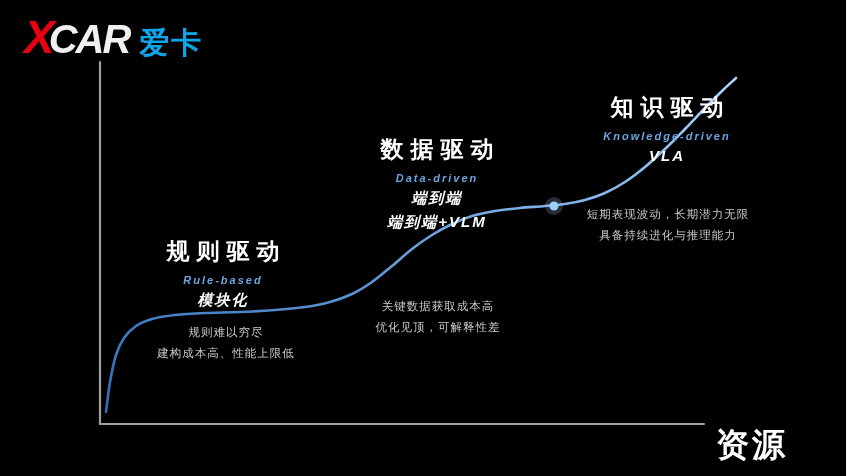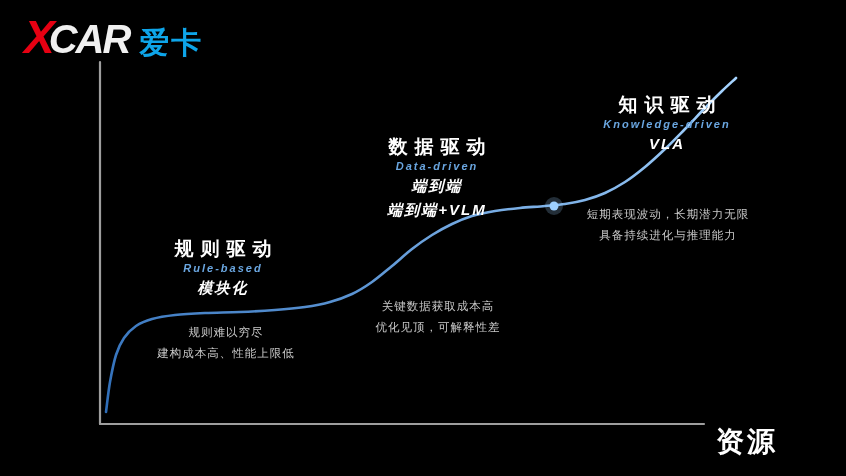--- a/index.html
+++ b/index.html
@@ -9,29 +9,29 @@
   }
   
   .logo{position:absolute;left:24px;top:14px;display:flex;align-items:baseline;z-index:5;}
   .logo-x{font-size:46px;font-weight:900;font-style:italic;line-height:1;letter-spacing:-2px;}
   .logo-word{font-size:40px;font-weight:700;font-style:italic;line-height:1;letter-spacing:-2px;margin-left:-4px;}
   .logo-cn{font-size:30px;font-weight:900;line-height:1;margin-left:10px;letter-spacing:2px;}
   
   .plot{position:absolute;left:0;top:0;width:846px;height:476px;z-index:1;}
   
   .stage{position:absolute;transform:translateX(-50%);text-align:center;z-index:3;white-space:nowrap;}
-  .stage-title{color:#ffffff;font-size:19px;font-weight:bold;letter-spacing:7px;text-indent:7px;}
-  .stage-sub{font-size:11px;font-weight:bold;font-style:italic;letter-spacing:2px;}
+  .stage-title{color:#ffffff;font-size:23px;font-weight:bold;letter-spacing:7px;text-indent:7px;}
+  .stage-sub{font-size:11px;font-weight:bold;font-style:italic;letter-spacing:2px;margin-top:7px;}
   .stage-item{color:#ffffff;font-size:15px;font-weight:bold;font-style:italic;letter-spacing:2px;margin-top:5px;}
   .stage-item.big{font-size:15px;}
   
   .note{position:absolute;transform:translateX(-50%);text-align:center;color:#c9c9c9;
         font-size:11.5px;line-height:1.85;letter-spacing:1px;z-index:3;white-space:nowrap;}
   
-  .xlabel{position:absolute;color:#ffffff;font-size:28px;font-weight:900;letter-spacing:3px;z-index:3;}
+  .xlabel{position:absolute;color:#ffffff;font-size:33px;font-weight:900;letter-spacing:3px;z-index:3;}
 </style>
 </head>
 <body>
 
 <div class="stage-canvas">
 
   <div class="logo">
     <span class="logo-x" style="color: rgb(230, 0, 18);">X</span>
     <span class="logo-word" style="color: rgb(240, 240, 240);">CAR</span>
     <span class="logo-cn" style="color: #0ea5e9;">爱卡</span>

